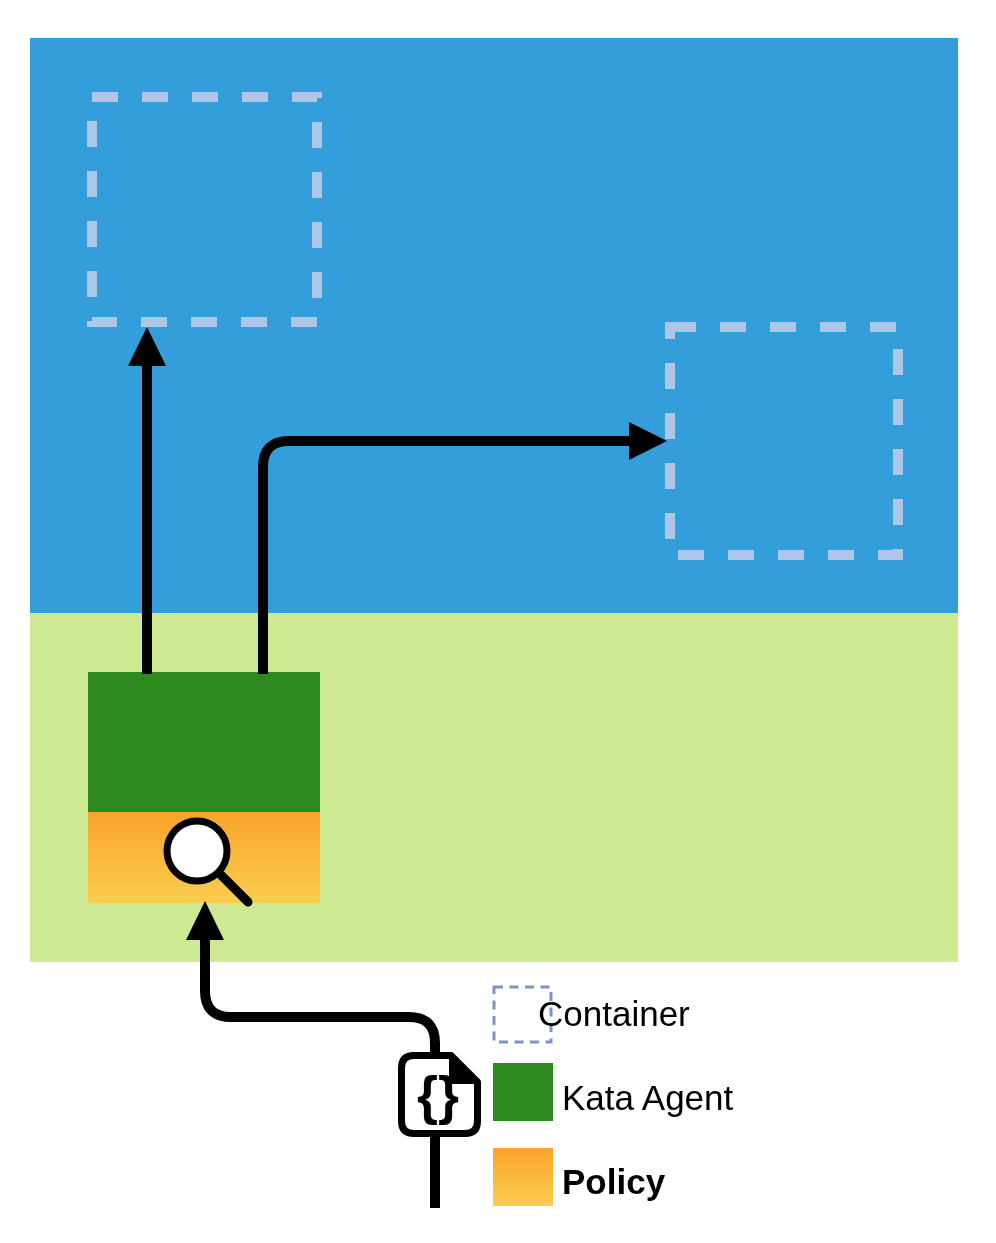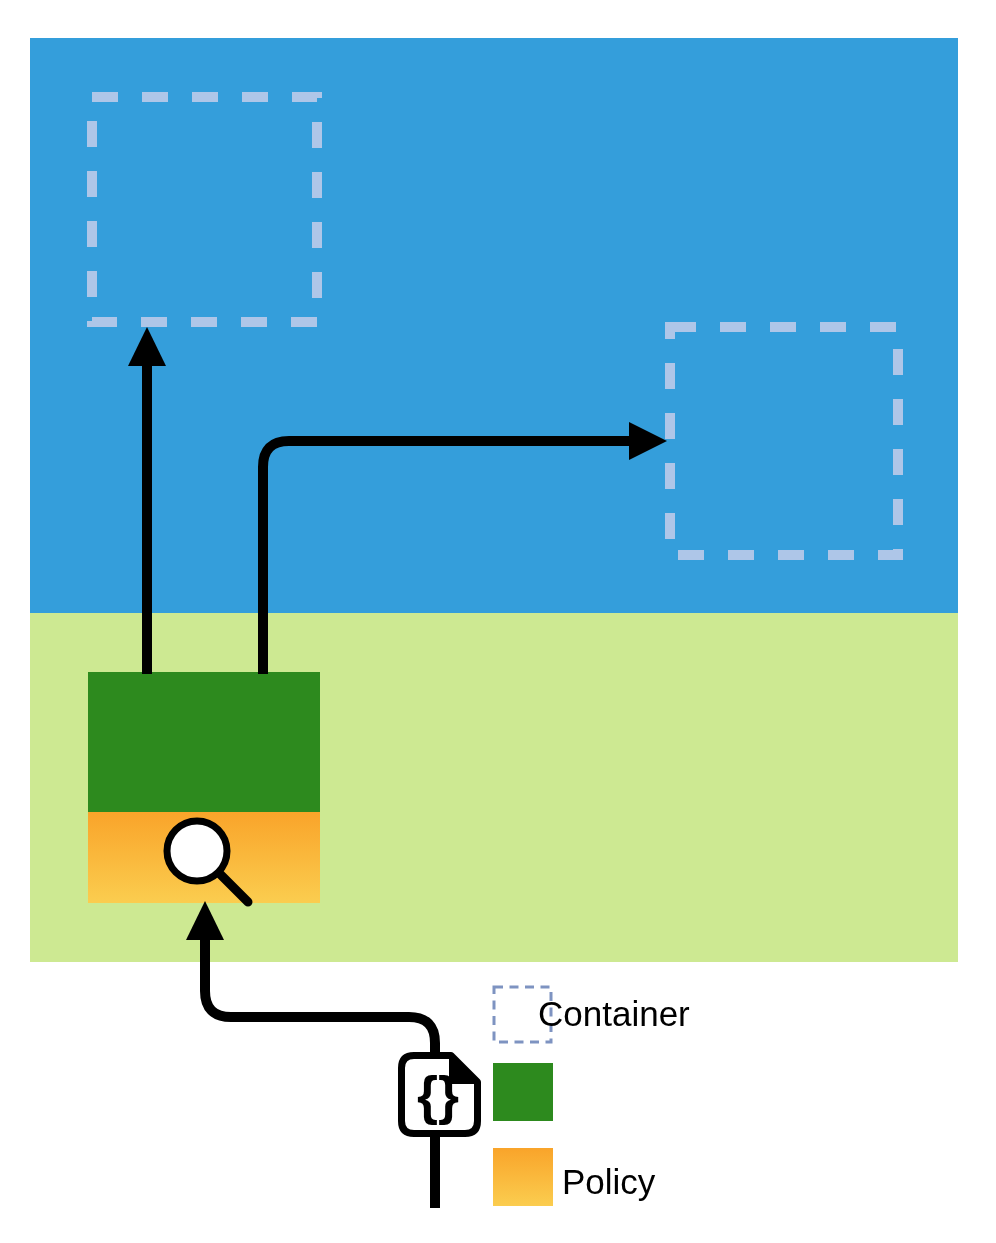--- a/index.html
+++ b/index.html
@@ -27,21 +27,21 @@
     position: absolute;
     color: #000000;
     font-size: 35px;
     line-height: 1.15;
     white-space: nowrap;
     font-family: "Liberation Sans", sans-serif;
   }
   .label.rpc        { left: 141px; top: 1076px; }
   .label.container  { left: 538px; top: 994px;  }
   .label.kata-agent { left: 562px; top: 1078px; }
-  .label.policy     { left: 562px; top: 1162px; }
+  .label.policy     { left: 562px; top: 1162px; font-weight: bold; }
   .brace-glyph {
     font-family: "Liberation Sans", sans-serif;
     font-weight: bold;
   }
 </style>
 </head>
 <body>
 
 <div class="stage">
 
@@ -83,15 +83,16 @@
       <path d="M 452 1058 L 476 1081 L 452 1081 Z" fill="#000000" stroke="#000000" stroke-width="6" stroke-linejoin="round"></path>
       <text x="438" y="1114" text-anchor="middle" font-size="54" class="brace-glyph" fill="#000000">{}</text>
     </g>
 
     <rect x="494" y="987" width="57" height="55" fill="#FFFFFF" stroke="#7E93C1" stroke-width="3" stroke-dasharray="9 6.5"></rect>
     <rect x="493" y="1063" width="60" height="58" fill="#2D8A1E"></rect>
     <rect x="493" y="1148" width="60" height="58" fill="url(#policyGrad)"></rect>
   </svg>
 
   <div class="label container">Container</div>
+  <div class="label kata-agent">Kata Agent</div>
   <div class="label policy">Policy</div>
 
 </div>
 
 </body></html>

